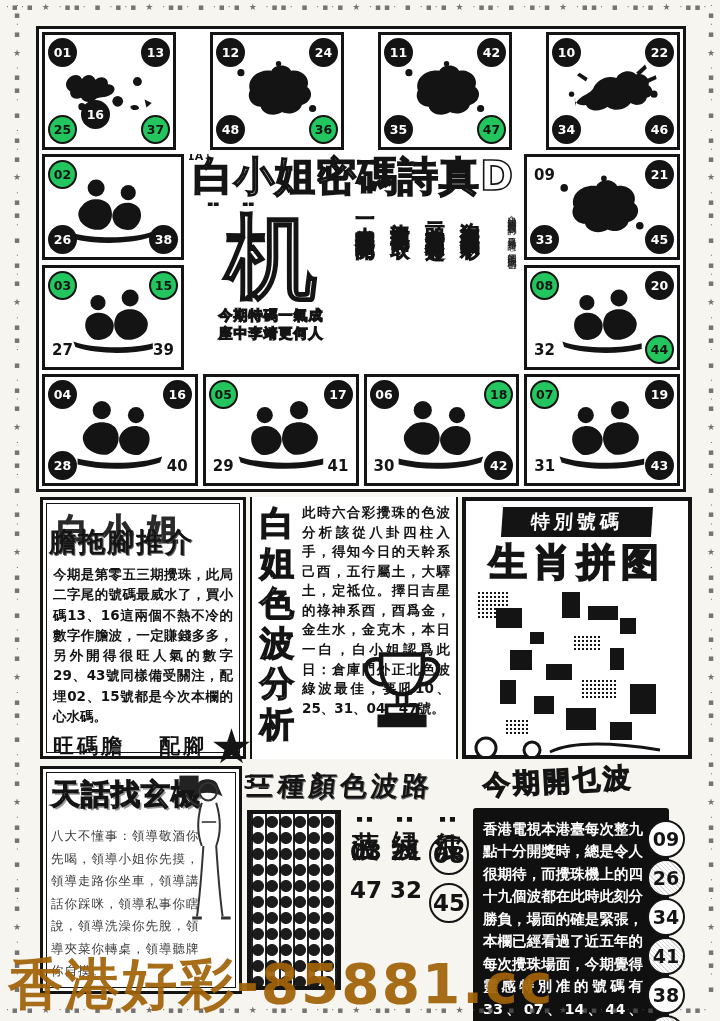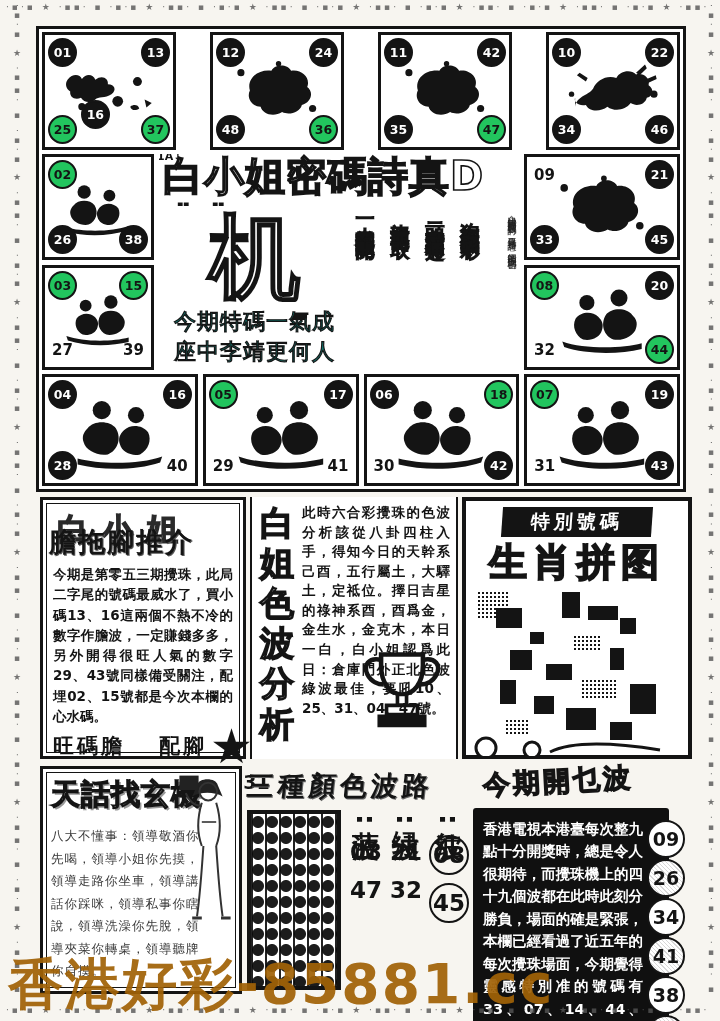--- a/index.html
+++ b/index.html
@@ -13,39 +13,39 @@
   .edge.top{top:2px;} .edge.bottom{bottom:2px;}
   
   .top-grid{position:absolute;left:36px;top:26px;width:650px;height:466px;border:3px solid #141414;
             background:#fff;display:flex;flex-direction:column;gap:4px;padding:3px;box-sizing:border-box;}
   .g-row{display:flex;gap:5px;}
   .row1{height:118px;gap:34px;} .row3{height:112px;}
   .row2{flex:1;display:flex;gap:5px;}
   .pic-box{position:relative;flex:1;border:3px solid #141414;background:#fff;overflow:hidden;}
   .pic-box svg.ink{position:absolute;left:8%;top:12%;width:84%;height:76%;}
   .col2{display:flex;flex-direction:column;gap:5px;}
-  .col2.lft{width:112px;} .col2.rgt{width:156px;}
+  .col2.lft{width:142px;} .col2.rgt{width:156px;}
   .col2 .pic-box{flex:1;}
   .badge{position:absolute;width:25px;height:25px;border-radius:50%;border:2px solid #141414;
          background:#22c55e;color:#141414;display:flex;align-items:center;justify-content:center;
          font-size:12.5px;font-weight:bold;z-index:3;}
   .badge.dark{background:#141414;color:#fff;}
   .badge.plain{border-color:transparent;background:transparent;font-size:15px;}
   .tl{top:3px;left:3px;} .tr{top:3px;right:3px;} .bl{bottom:3px;left:3px;} .br{bottom:3px;right:3px;}
   .ctr{top:58%;left:28%;}
   
   .center-block{flex:1;position:relative;display:flex;flex-direction:column;overflow:hidden;}
   .poem-header{font-size:40px;font-weight:900;white-space:nowrap;-webkit-text-stroke:1.6px #141414;
                color:#fff;letter-spacing:1px;line-height:1.1;padding-left:4px;}
   .page-marker{position:absolute;left:-2px;top:-4px;font-size:11px;font-weight:bold;color:#141414;z-index:4;}
   .center-body{flex:1;display:flex;}
   .cb-left{width:53%;display:flex;flex-direction:column;align-items:center;}
   .quotes{align-self:flex-start;font-size:20px;font-weight:900;letter-spacing:8px;margin-left:18px;line-height:.6;}
   .big-char{font-size:92px;font-weight:900;line-height:1.05;-webkit-text-stroke:2px #141414;color:#fff;}
-  .poem-line{font-size:22px;font-weight:400;white-space:nowrap;-webkit-text-stroke:1.2px #141414;color:#0f766e;letter-spacing:1px;}
+  .poem-line{font-size:14px;font-weight:700;white-space:nowrap;-webkit-text-stroke:1.2px #141414;color:#0f766e;letter-spacing:1px;}
   .cb-right{flex:1;display:flex;flex-direction:row-reverse;justify-content:flex-start;gap:9px;padding:10px 2px 0 0;}
   .note-col{writing-mode:vertical-rl;font-size:9px;line-height:1.25;color:#222;width:24px;letter-spacing:1px;}
   .poem-col{writing-mode:vertical-rl;font-size:19px;font-weight:900;letter-spacing:3px;
             -webkit-text-stroke:1px #141414;color:#fff;}
   
   .panel{position:absolute;background:#fff;box-sizing:border-box;}
   .p-tuijie{left:40px;top:497px;width:206px;height:262px;border:3px solid #141414;
             box-shadow:inset 0 0 0 3px #fff,inset 0 0 0 4px #141414;padding:8px 10px;}
   .ghost-title{position:absolute;top:0px;left:14px;font-size:31px;font-weight:900;letter-spacing:14px;
                -webkit-text-stroke:1.4px #141414;color:#4c1d95;opacity:.9;white-space:nowrap;margin-top:9px;}

